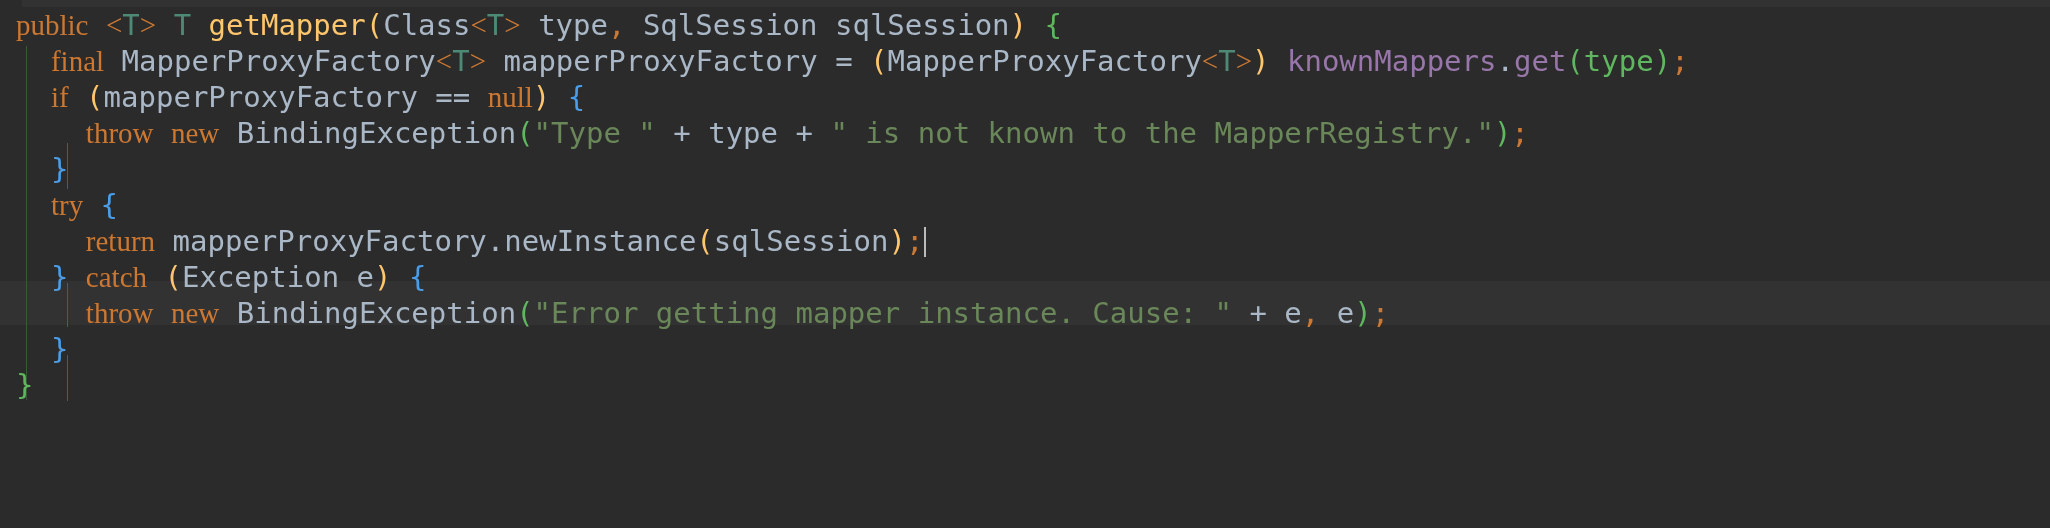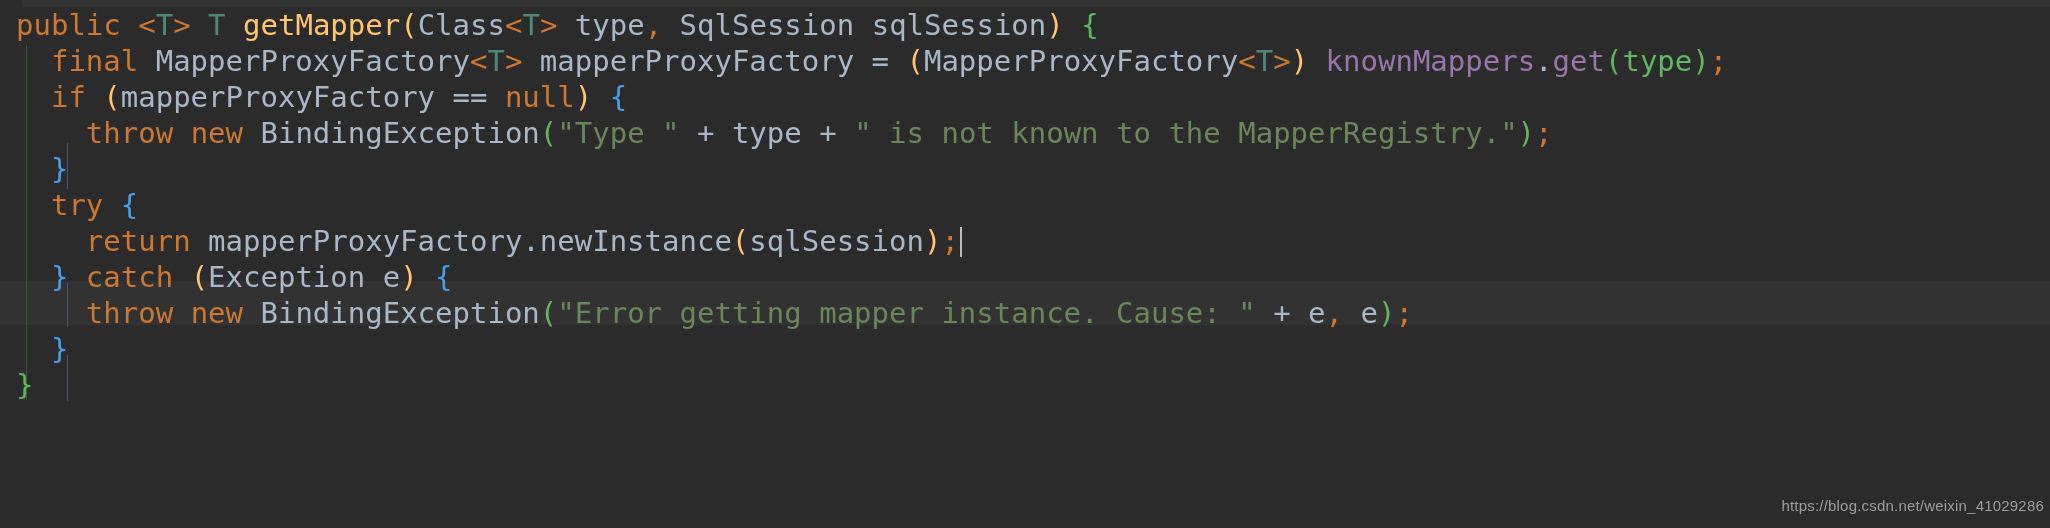--- a/index.html
+++ b/index.html
@@ -77,21 +77,21 @@
     white-space: pre;
     color: #a9b7c6;
   }
   .line {
     height: 36px;
     padding-left: 16px;
     box-sizing: border-box;
   }
 
   
-  .kw   { color: #cc7832; }   
+  .kw   { color: #cc7832; font-family: Liberation Serif, serif; }   
   .type { color: #a9b7c6; }   
   .gen  { color: #4e8975; }   
   .mth  { color: #ffc66d; margin-top: 43px; }   
   .fld  { color: #9876aa; margin-top: 32px; }   
   .str  { color: #6a8759; }   
   .brc  { color: #4a9de8; }   
   .brcg { color: #5fb85f; }   
   .par  { color: #ffc66d; }   
   .parg { color: #5fb85f; }   
   .pun  { color: #cc7832; }   
@@ -126,15 +126,14 @@
 
   <div class="line-highlight"></div>
 
   <div class="guide guide-method"></div>
   <div class="guide guide-if"></div>
   <div class="guide guide-try"></div>
   <div class="guide guide-catch"></div>
 
   <div class="code" id="code-lines"><div class="line"><span class="kw">public</span><span class="plain"> </span><span class="kw">&lt;</span><span class="gen">T</span><span class="kw">&gt;</span><span class="plain"> </span><span class="gen">T</span><span class="plain"> </span><span class="mth">getMapper</span><span class="par">(</span><span class="type">Class</span><span class="kw">&lt;</span><span class="gen">T</span><span class="kw">&gt;</span><span class="type"> type</span><span class="pun">,</span><span class="type"> SqlSession sqlSession</span><span class="par">)</span><span class="plain"> </span><span class="brcg">{</span></div><div class="line"><span class="plain">  </span><span class="kw">final</span><span class="type"> MapperProxyFactory</span><span class="kw">&lt;</span><span class="gen">T</span><span class="kw">&gt;</span><span class="type"> mapperProxyFactory = </span><span class="par">(</span><span class="type">MapperProxyFactory</span><span class="kw">&lt;</span><span class="gen">T</span><span class="kw">&gt;</span><span class="par">)</span><span class="plain"> </span><span class="fld">knownMappers</span><span class="plain">.</span><span class="fld">get</span><span class="parg">(</span><span class="parg">type</span><span class="parg">)</span><span class="pun">;</span></div><div class="line"><span class="plain">  </span><span class="kw">if</span><span class="plain"> </span><span class="par">(</span><span class="type">mapperProxyFactory == </span><span class="kw">null</span><span class="par">)</span><span class="plain"> </span><span class="brc">{</span></div><div class="line"><span class="plain">    </span><span class="kw">throw</span><span class="plain"> </span><span class="kw">new</span><span class="type"> BindingException</span><span class="parg">(</span><span class="str">"Type "</span><span class="type"> + type + </span><span class="str">" is not known to the MapperRegistry."</span><span class="parg">)</span><span class="pun">;</span></div><div class="line"><span class="plain">  </span><span class="brc">}</span></div><div class="line"><span class="plain">  </span><span class="kw">try</span><span class="plain"> </span><span class="brc">{</span></div><div class="line"><span class="plain">    </span><span class="kw">return</span><span class="type"> mapperProxyFactory.newInstance</span><span class="par">(</span><span class="type">sqlSession</span><span class="par">)</span><span class="pun">;</span><span class="caret"></span></div><div class="line"><span class="plain">  </span><span class="brc">}</span><span class="plain"> </span><span class="kw">catch</span><span class="plain"> </span><span class="par">(</span><span class="type">Exception e</span><span class="par">)</span><span class="plain"> </span><span class="brc">{</span></div><div class="line"><span class="plain">    </span><span class="kw">throw</span><span class="plain"> </span><span class="kw">new</span><span class="type"> BindingException</span><span class="parg">(</span><span class="str">"Error getting mapper instance. Cause: "</span><span class="type"> + e</span><span class="pun">,</span><span class="type"> e</span><span class="parg">)</span><span class="pun">;</span></div><div class="line"><span class="plain">  </span><span class="brc">}</span></div><div class="line"><span class="brcg">}</span></div></div>
 
-  <div class="watermark">https://blog.csdn.net/weixin_41029286</div>
 
 </div>
 
 </body></html>

